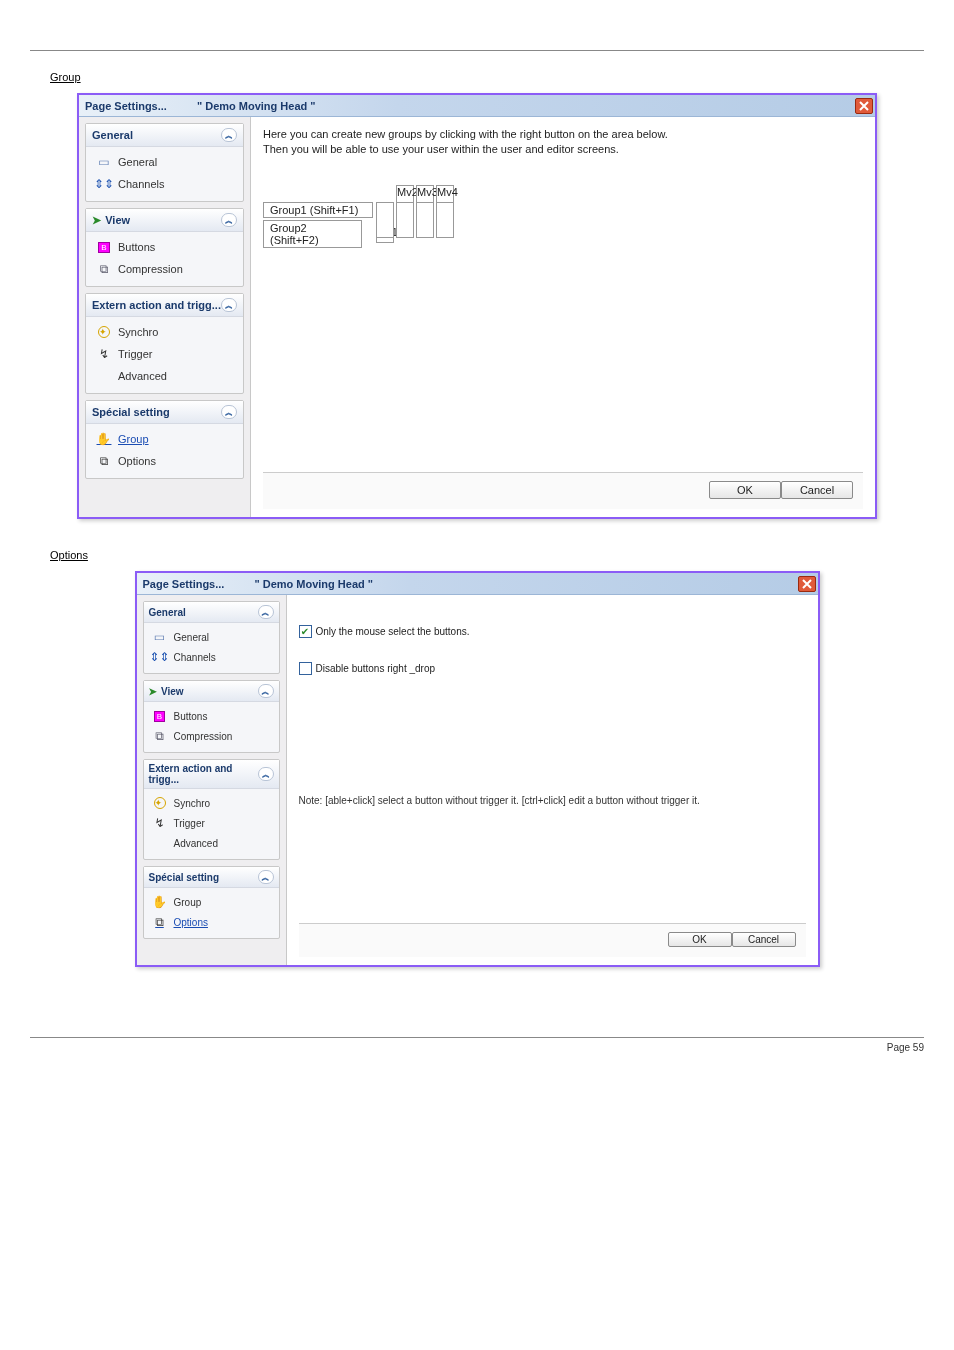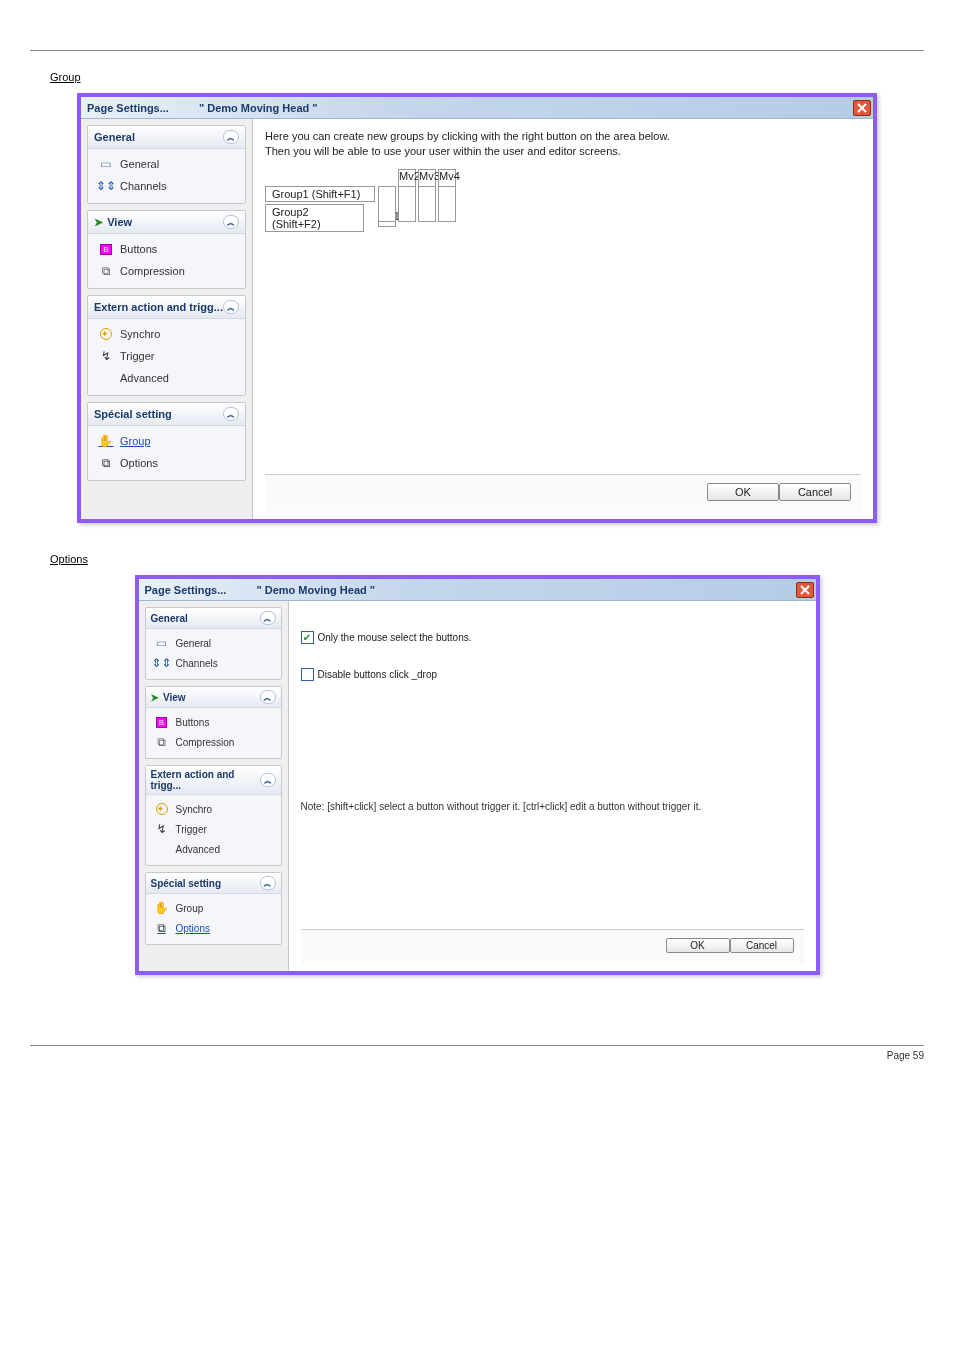--- a/index.html
+++ b/index.html
@@ -23,21 +23,21 @@
     text-decoration: underline;
     margin: 20px 0 8px 20px;
     color: #000;
   }
   .dialog-container {
     display: flex;
     justify-content: center;
     margin: 10px 0 30px 0;
   }
   .dialog {
-    border: 4px solid #8b5cf6;
+    border: 2px solid #8b5cf6;
     background: #fff;
     box-shadow: 2px 2px 4px rgba(0,0,0,0.2);
   }
   .dialog.big { width: 800px; }
   .dialog.small { width: 685px; }
   .titlebar {
     height: 22px;
     background: linear-gradient(to right, #e8f0f8 0%, #c4d6ec 40%, #b5cce6 100%);
     border-bottom: 1px solid #9cb6d6;
     display: flex;
@@ -105,21 +105,21 @@
   .nav-item .icon-box { width: 16px; height: 16px; display:flex; align-items:center; justify-content:center; font-size:12px; }
   .nav-item.link { color: #1b4db3; text-decoration: underline; }
   .content {
     flex: 1;
     padding: 10px 12px 8px 12px;
     display: flex;
     flex-direction: column;
     color: #222;
   }
   .content-main { flex: 1; }
-  .intro-text { margin-bottom: 10px; line-height: 1.35; }
+  .intro-text { margin-bottom: 28px; line-height: 1.35; }
   .group-area {
     position: relative;
     height: 60px;
   }
   .group-label {
     position: absolute;
     border: 1px solid #999;
     background: #fff;
     padding: 1px 6px;
     font-size: 11px;
@@ -438,23 +438,23 @@
         <div class="content">
           <div class="content-main">
             <div style="height:18px"></div>
             <div class="checkbox-row">
               <span class="chk">✔</span>
               <span>Only the mouse select the buttons.</span>
             </div>
             <div style="height:14px"></div>
             <div class="checkbox-row">
               <span class="chk"></span>
-              <span>Disable buttons click _drop</span>
-            </div>
-            <div class="note-text">Note: [shift+click] select a button without trigger it.  [ctrl+click] edit a button without trigger it.</div>
+              <span>Disable buttons right _drop</span>
+            </div>
+            <div class="note-text">Note: [able+click] select a button without trigger it.  [ctrl+click] edit a button without trigger it.</div>
           </div>
           <div class="footer-bar">
             <div class="btn">OK</div>
             <div class="btn">Cancel</div>
           </div>
         </div>
       </div>
     </div>
   </div>
 </div>

